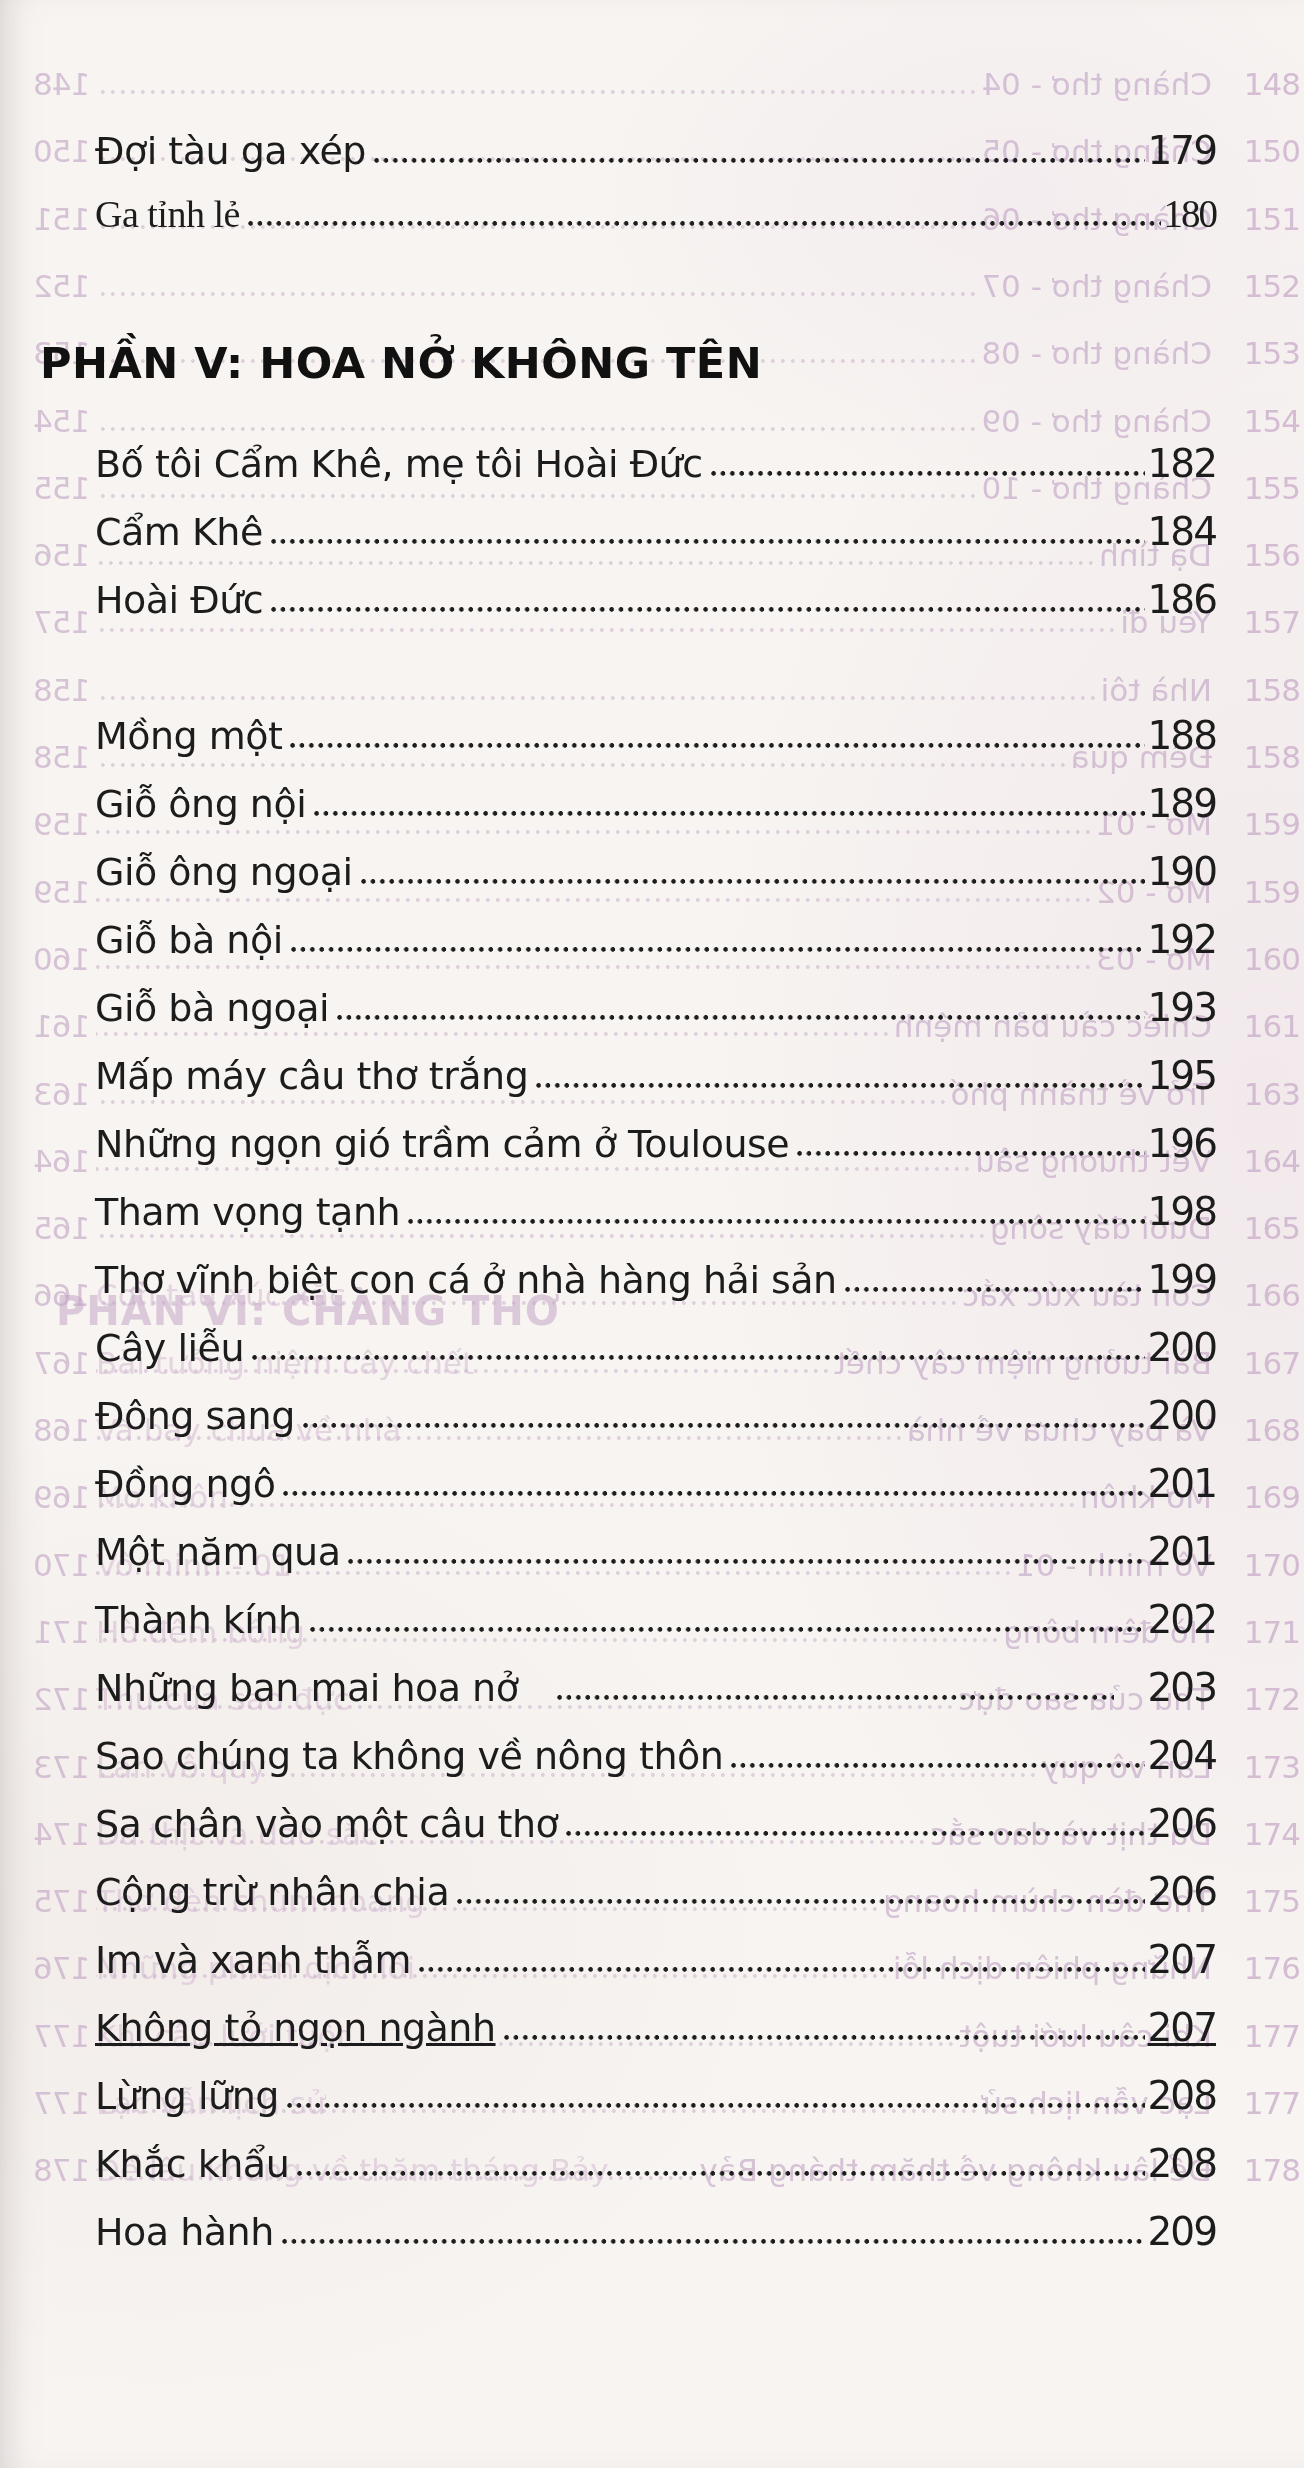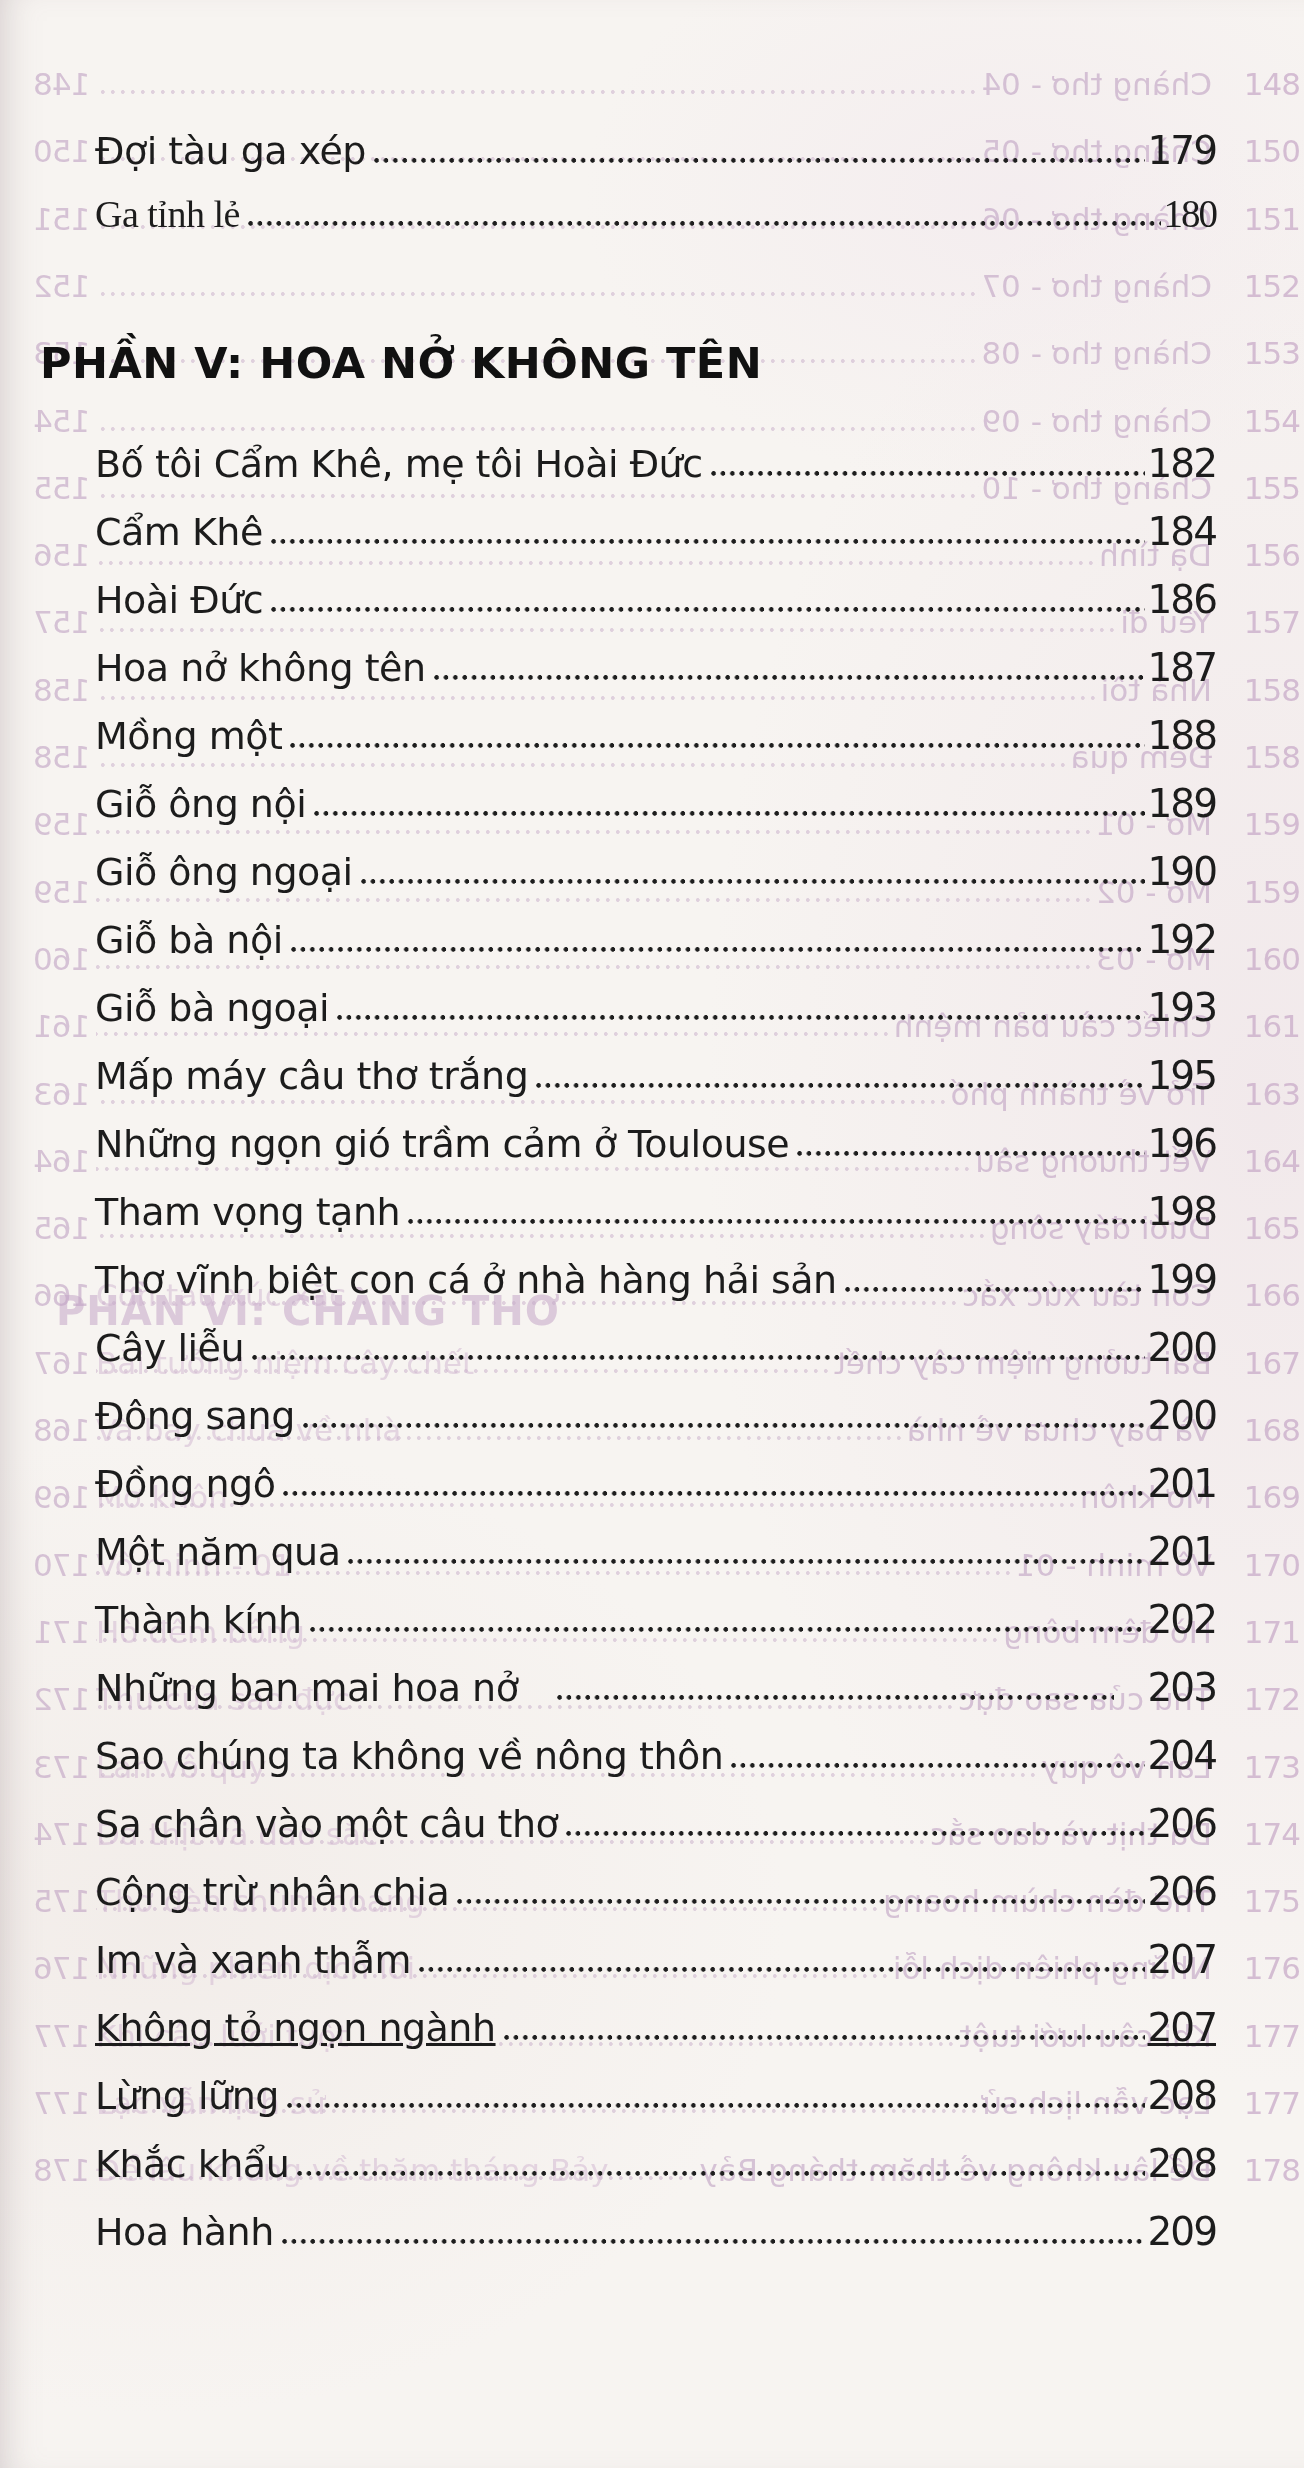--- a/index.html
+++ b/index.html
@@ -359,25 +359,20 @@
       <div class="toc-row" style="top: 505px;">
         <span class="entry-title">Cẩm Khê</span>
         <span class="leader"></span>
         <span class="page-num">184</span>
       </div>
       <div class="toc-row" style="top: 573px;">
         <span class="entry-title">Hoài Đức</span>
         <span class="leader"></span>
         <span class="page-num">186</span>
       </div>
-      <div class="toc-row" style="top: 641px;">
-        <span class="entry-title">Hoa nở không tên</span>
-        <span class="leader"></span>
-        <span class="page-num">187</span>
-      </div>
       <div class="toc-row" style="top: 709px;">
         <span class="entry-title">Mồng một</span>
         <span class="leader"></span>
         <span class="page-num">188</span>
       </div>
       <div class="toc-row" style="top: 777px;">
         <span class="entry-title">Giỗ ông nội</span>
         <span class="leader"></span>
         <span class="page-num">189</span>
       </div>

